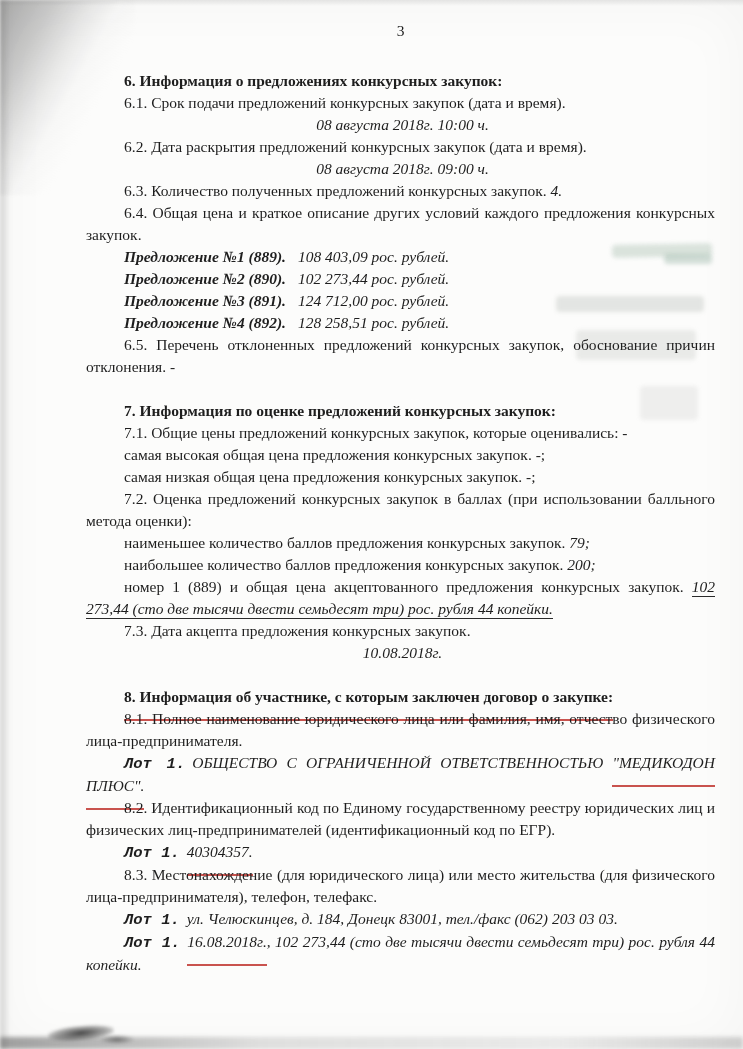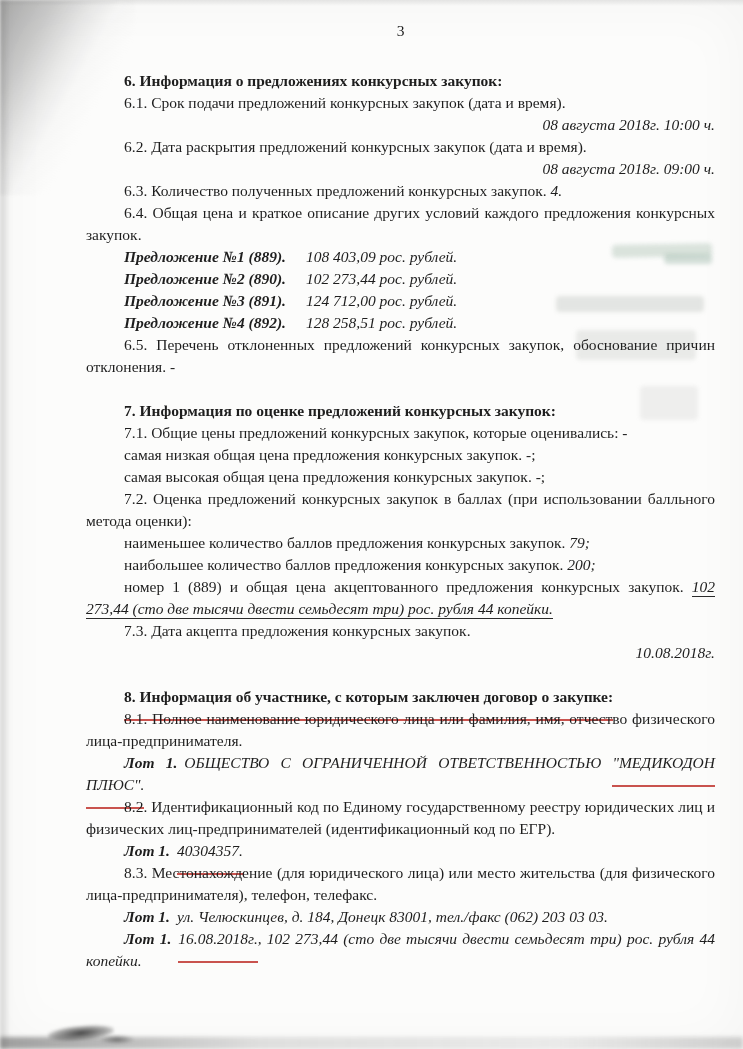--- a/index.html
+++ b/index.html
@@ -62,26 +62,26 @@
   .bleed-3 { left: 556px; top: 296px; width: 148px; height: 16px; background: rgba(150,158,152,0.24); }
   .bleed-4 { left: 576px; top: 330px; width: 120px; height: 30px; background: rgba(148,154,150,0.18); }
   .bleed-5 { left: 640px; top: 386px; width: 58px;  height: 34px; background: rgba(150,150,148,0.13); }
   
   .content { position: absolute; left: 86px; top: 20px; width: 629px; }
   .page-num { text-align: center; }
   .p { margin: 0; text-align: justify; text-indent: 38px; }
   .sec-title { font-weight: bold; }
   .gap { margin-top: 22px; }
   .gap-sm { margin-top: 28px; }
-  .val { font-style: italic; text-indent: 4px; text-align: right; }
+  .val { font-style: italic; text-indent: 4px; text-align: center; }
   .ital { font-style: italic; }
   .bold { font-weight: bold; }
   .bi { font-weight: bold; font-style: italic; }
-  .lot-label { margin-right: 7px; }
-  .offer-label { margin-right: 20px; }
+  .lot-label { margin-right: 7px; font-family: Liberation Mono, monospace; }
+  .offer-label { margin-right: 12px; }
   .red-u {
     border-bottom: 2px solid rgba(194,59,54,0.88);
     padding-bottom: 14px;
   }
   .black-u {
     border-bottom: 1px solid #2a2a2a;
     padding-bottom: 1px;
   }
 </style>
 </head>
@@ -114,22 +114,22 @@
       <span class="ital">4.</span></p>
     <p class="p">6.4. Общая цена и краткое описание других условий каждого предложения конкурсных закупок.</p>
     <p class="p"><span class="bi offer-label">Предложение №1 (889).</span><span class="ital">108 403,09 рос. рублей.</span></p>
     <p class="p"><span class="bi offer-label">Предложение №2 (890).</span><span class="ital">102 273,44 рос. рублей.</span></p>
     <p class="p"><span class="bi offer-label">Предложение №3 (891).</span><span class="ital">124 712,00 рос. рублей.</span></p>
     <p class="p"><span class="bi offer-label">Предложение №4 (892).</span><span class="ital">128 258,51 рос. рублей.</span></p>
     <p class="p">6.5. Перечень отклоненных предложений конкурсных закупок, обоснование причин отклонения.  -</p>
 
     <p class="p sec-title gap">7. Информация по оценке предложений конкурсных закупок:</p>
     <p class="p">7.1. Общие цены предложений конкурсных закупок, которые оценивались: -</p>
+    <p class="p">самая высокая общая цена предложения конкурсных закупок. -;</p>
     <p class="p">самая низкая общая цена предложения конкурсных закупок. -;</p>
-    <p class="p">самая высокая общая цена предложения конкурсных закупок. -;</p>
     <p class="p">7.2. Оценка предложений конкурсных закупок в баллах (при использовании балльного метода оценки):</p>
     <p class="p"><span>наименьшее количество баллов предложения конкурсных закупок.</span>
       <span class="ital">79;</span></p>
     <p class="p"><span>наибольшее количество баллов предложения конкурсных закупок.</span>
       <span class="ital">200;</span></p>
     <p class="p"><span>номер 1 (889) и общая цена акцептованного предложения конкурсных закупок.</span>
       <span class="ital black-u">102 273,44 (сто две тысячи двести семьдесят три) рос. рубля 44 копейки.</span></p>
     <p class="p">7.3. Дата акцепта предложения конкурсных закупок.</p>
     <p class="p val">10.08.2018г.</p>
 

